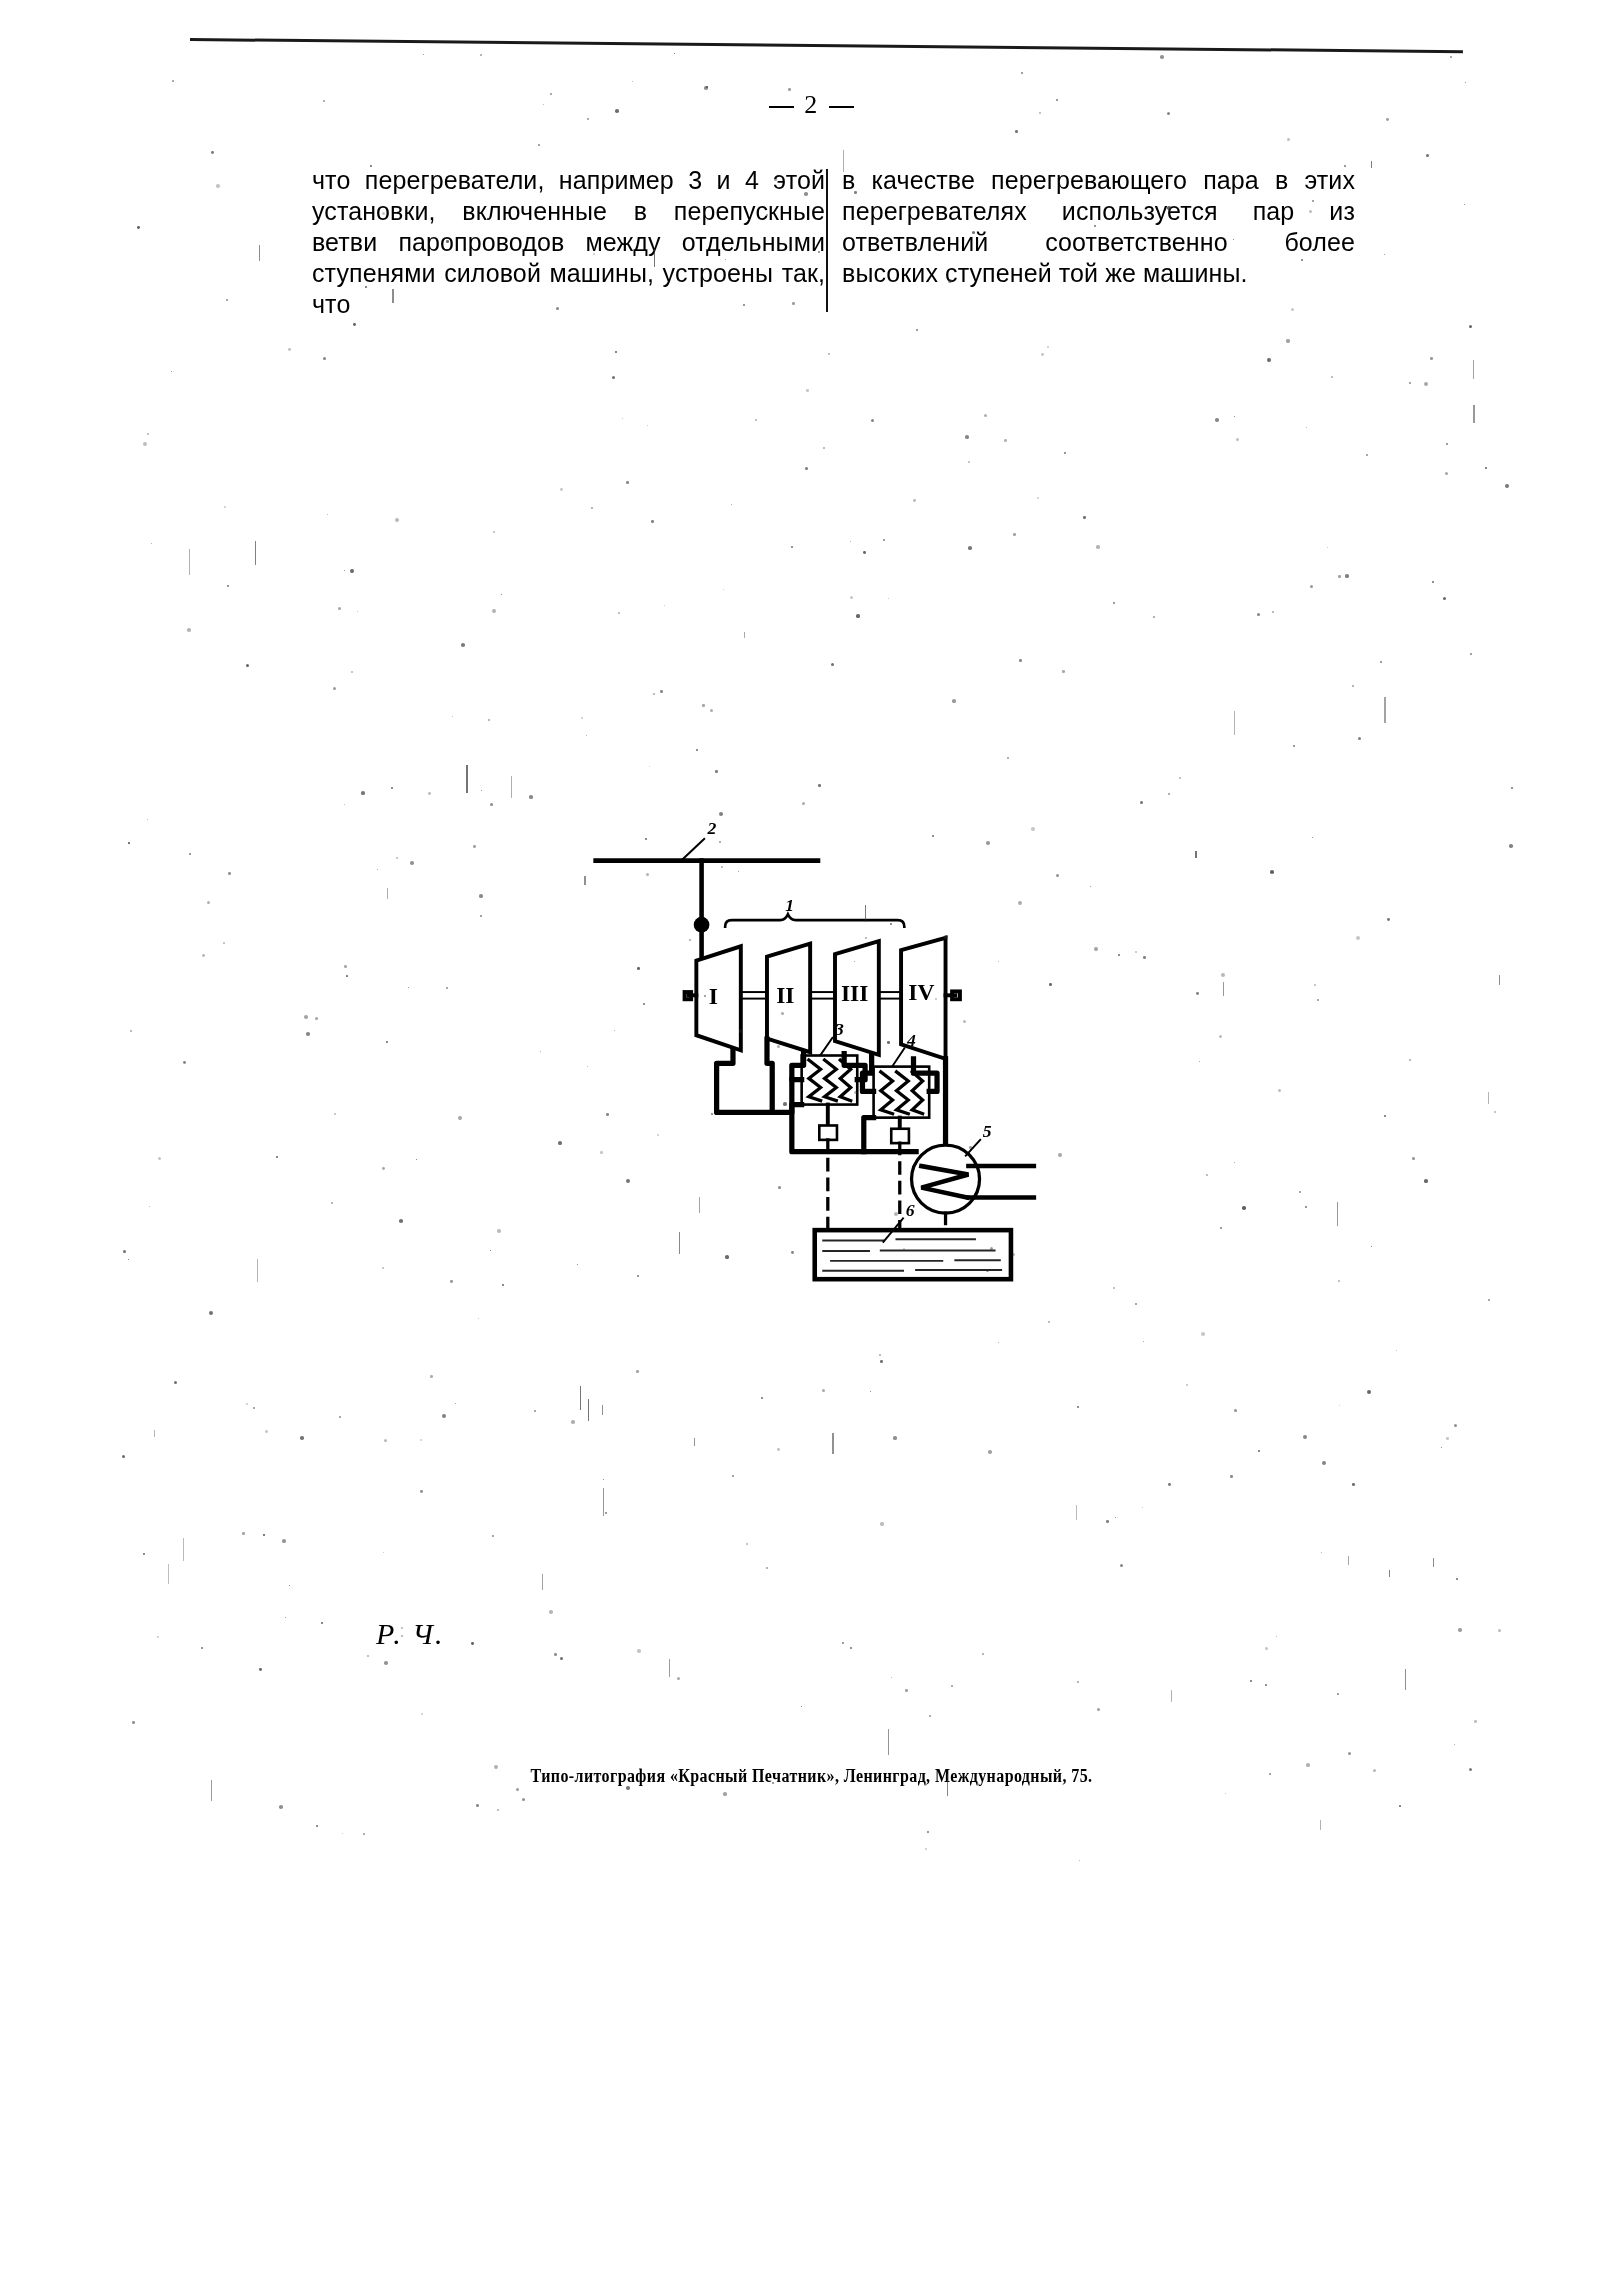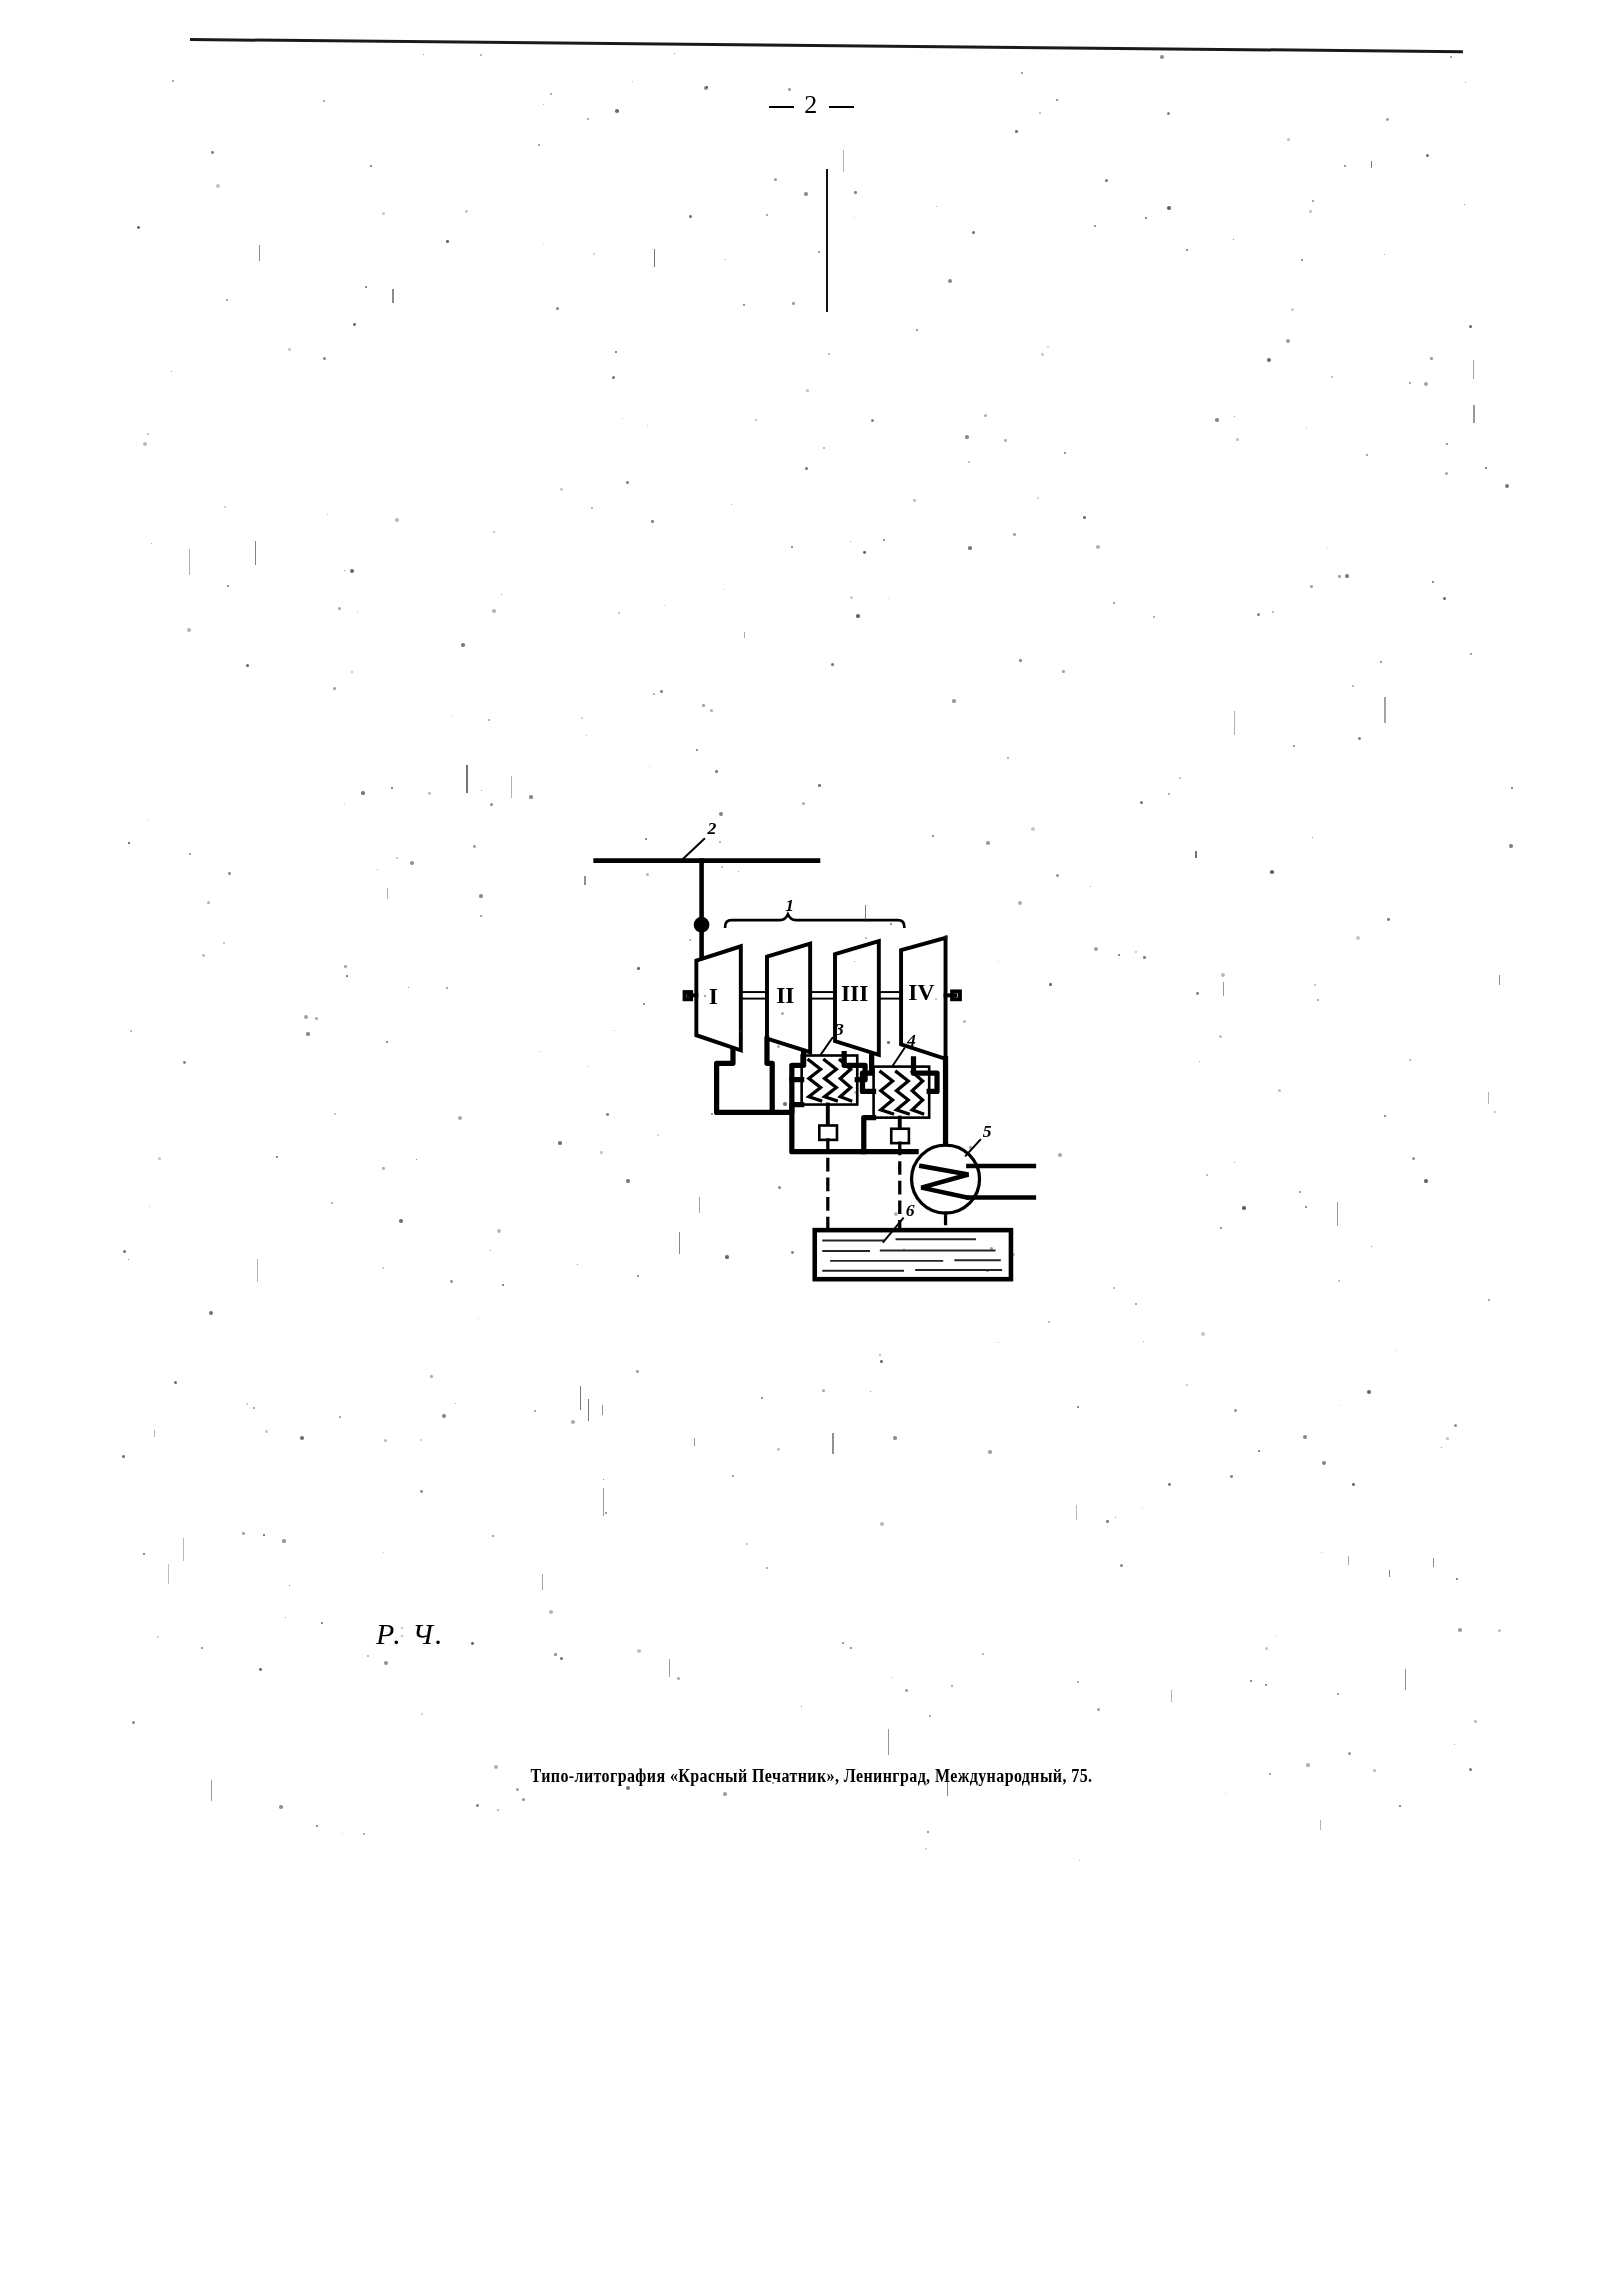--- a/index.html
+++ b/index.html
@@ -51,20 +51,26 @@
 
 <div class="page">
 
   <div class="scan-edge"></div>
 
   <div class="folio">
     <span class="dash"></span><span>2</span><span class="dash"></span>
   </div>
 
   <div class="cols">
+    <div class="col left">
+      <p>что перегреватели, например 3 и 4 этой установки, включенные в перепускные ветви паропроводов между отдельными ступенями силовой машины, устроены так, что</p>
+    </div>
+    <div class="col right">
+      <p>в качестве перегревающего пара в этих перегревателях используется пар из ответвлений соответственно более высоких ступеней той же машины.</p>
+    </div>
   </div>
   <div class="divider"></div>
 
   <div class="figure">
     <svg width="484" height="484" viewBox="0 0 740 740" xmlns="http://www.w3.org/2000/svg">
       <g fill="none" stroke="#000" stroke-linecap="square" stroke-linejoin="miter">
 
         <g stroke-width="7">
           <line x1="30" y1="85" x2="370" y2="85"></line>
         </g>

